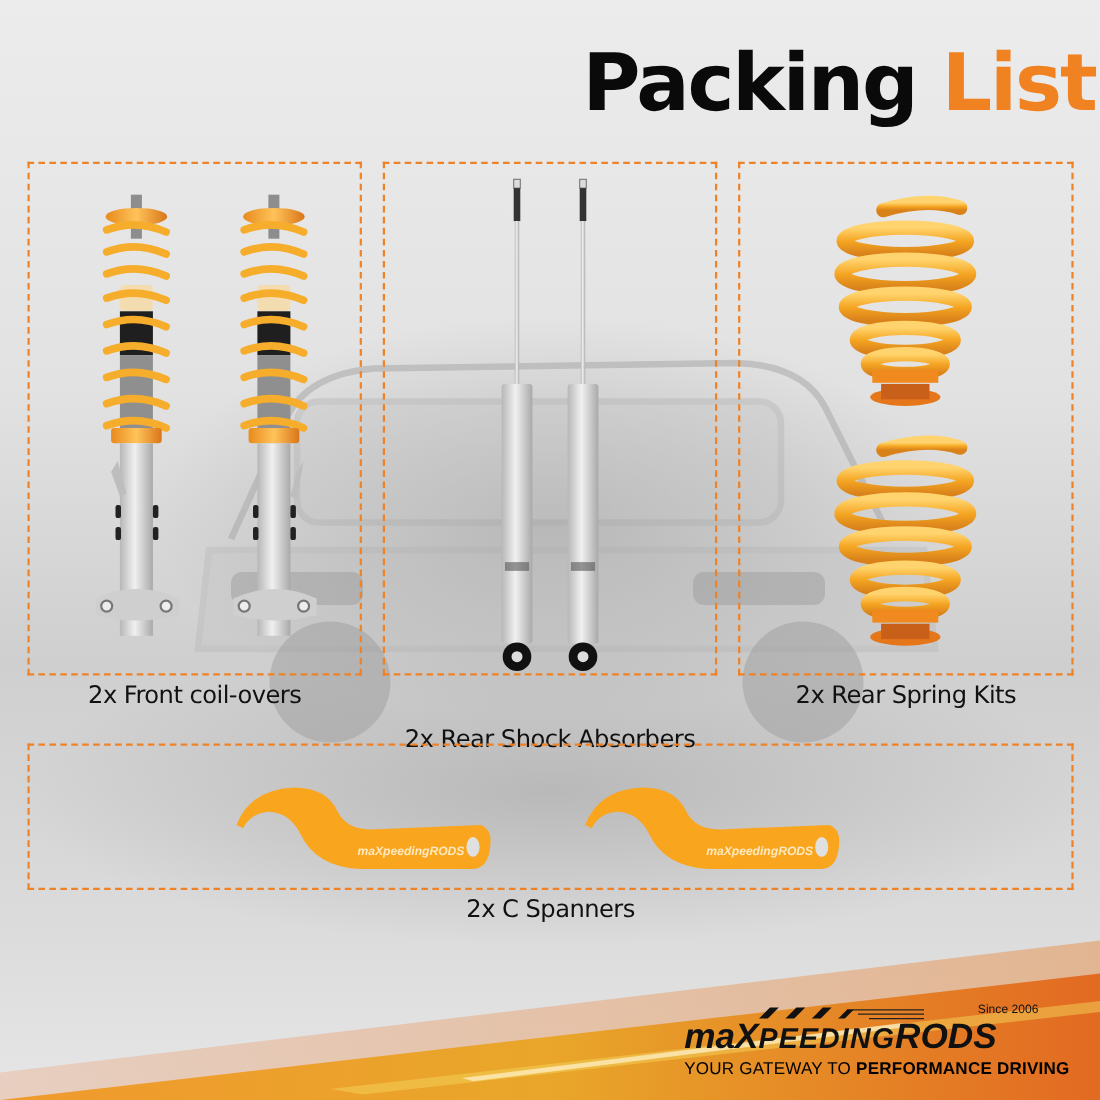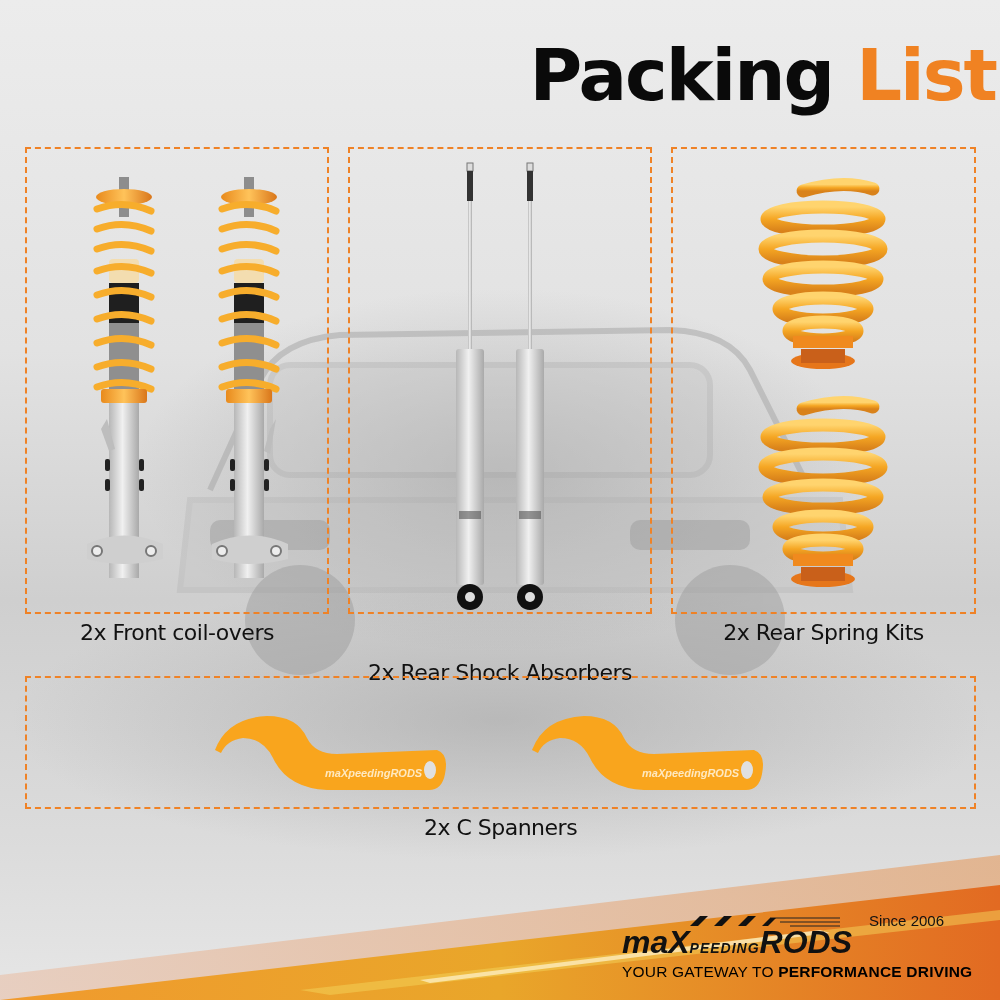--- a/index.html
+++ b/index.html
@@ -37,29 +37,29 @@
     position: absolute; text-align: center;
     font-family: "DejaVu Sans", sans-serif;
     font-size: 22px; color: #111; letter-spacing: -0.5px;
   }
 
   .logo {
     position: absolute; left: 620px; top: 912px; width: 330px; height: 72px;
   }
   .logo .since {
     position: absolute; right: 6px; top: 0px;
-    font-family: "Liberation Sans", sans-serif; font-size: 15px; color: #111;
+    font-family: "Liberation Sans", sans-serif; font-size: 11px; color: #111;
   }
   .logo .brand {
     position: absolute; left: 2px; top: 12px;
     font-family: "Liberation Sans", sans-serif; font-weight: 900; font-style: italic;
     font-size: 30px; color: #111; letter-spacing: 0px; white-space: nowrap;
   }
   .logo .brand .big { font-size: 32px; }
-  .logo .brand .small { font-size: 14px; letter-spacing: 1px; }
+  .logo .brand .small { font-size: 26px; letter-spacing: 1px; }
   .logo .tagline {
     position: absolute; left: 2px; top: 51px; white-space: nowrap;
     font-family: "Liberation Sans", sans-serif; font-size: 15.5px; color: #000000; letter-spacing: 0.2px;
   }
   .logo .tagline b { font-weight: 700; }
 </style>
 </head>
 <body>
 
 <div class="bg"></div>

